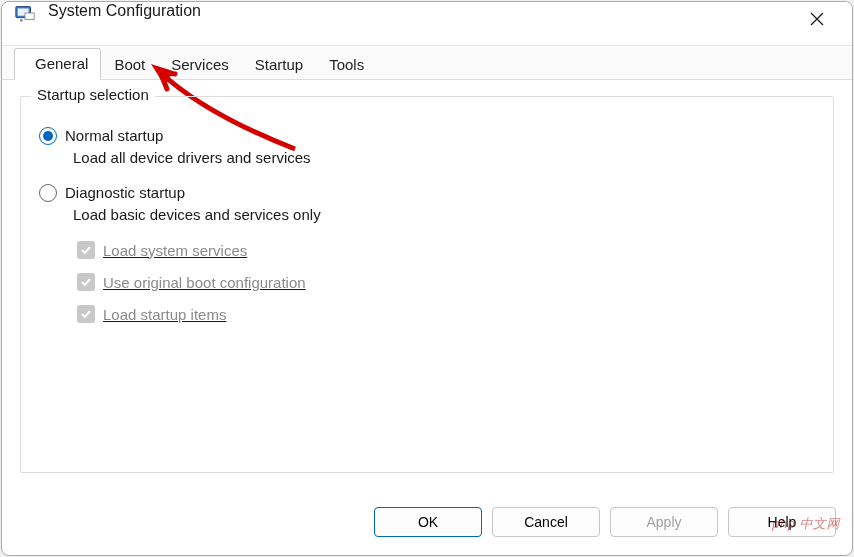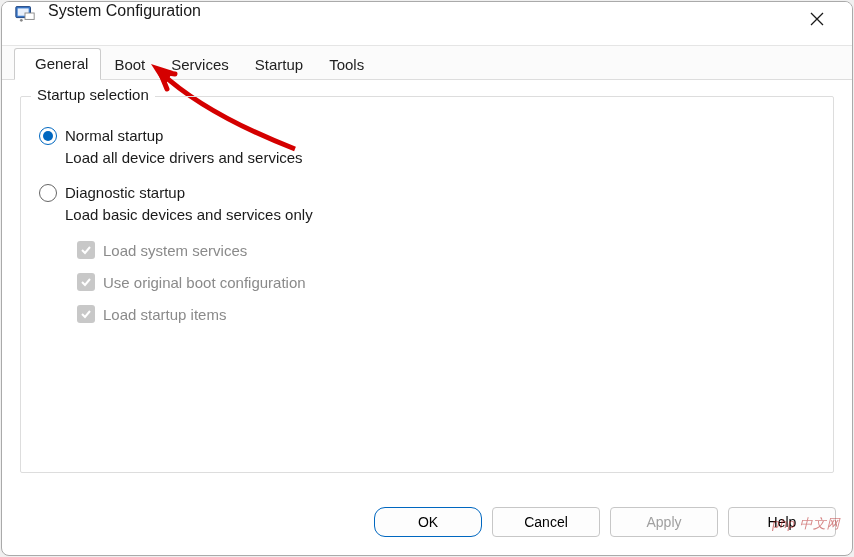--- a/index.html
+++ b/index.html
@@ -118,26 +118,26 @@
       position: absolute;
       width: 10px;
       height: 10px;
       background: #0067c0;
       border-radius: 50%;
       top: 2.5px;
       left: 2.5px;
     }
     .radio-label { font-size: 15px; }
     .radio-desc {
-      margin-left: 26px;
+      margin-left: 34px;
       margin-top: 4px;
       font-size: 15px;
       margin-bottom: 18px;
     }
-    .checks { margin-left: 38px; margin-top: 0; }
+    .checks { margin-left: 38px; margin-top: 0; text-decoration: underline; }
     .check-item {
       display: flex;
       align-items: center;
       margin-bottom: 14px;
       color: #8a8a8a;
     }
     .check {
       width: 18px;
       height: 18px;
       border-radius: 3px;
@@ -158,21 +158,21 @@
     .btn {
       min-width: 108px;
       height: 30px;
       border: 1px solid #c7c7c7;
       background: #fdfdfd;
       border-radius: 4px;
       font-size: 14px;
       cursor: pointer;
       font-family: inherit;
     }
-    .btn.primary { border-color: #0067c0; border-radius: 11px; }
+    .btn.primary { border-color: #0067c0; }
     .btn.disabled { color: #a0a0a0; }
     .watermark {
       position: absolute;
       right: 14px;
       bottom: 24px;
       font-size: 13px;
       color: rgba(180,30,30,0.55);
       font-style: italic;
       letter-spacing: 0.5px;
       pointer-events: none;

